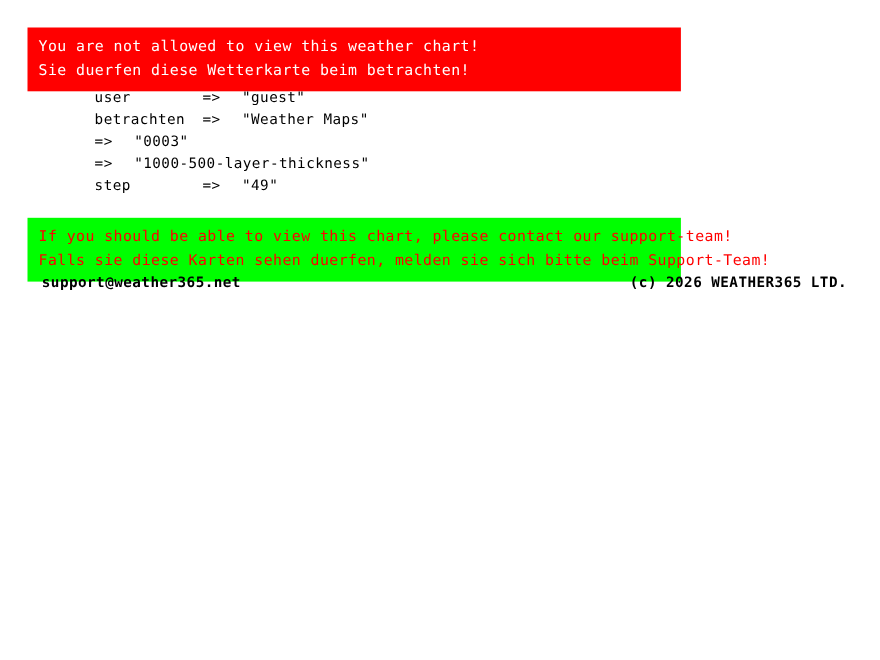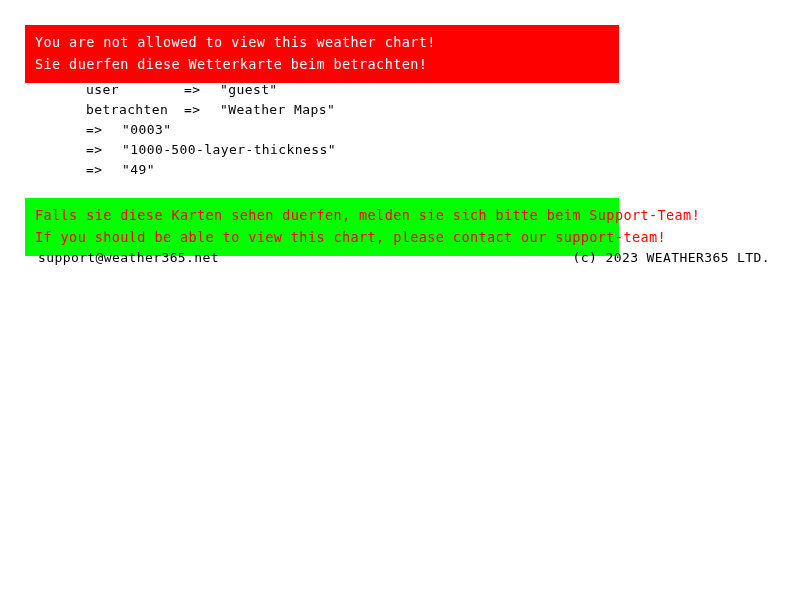--- a/index.html
+++ b/index.html
@@ -67,20 +67,21 @@
   }
   .footer {
     position: absolute;
     left: 38px;
     right: 30px;
     top: 250px;
     display: flex;
     justify-content: space-between;
     white-space: pre;
     letter-spacing: 0.4px;
+    font-weight: bold;
   }
 </style>
 </head>
 <body>
 
 <div class="banner banner-error">
   <div class="banner-line">You are not allowed to view this weather chart!</div>
   <div class="banner-line">Sie duerfen diese Wetterkarte beim betrachten!</div>
 </div>
 
@@ -97,26 +98,27 @@
   </div>
   <div class="detail-row">
     <span class="detail-arrow">=&gt;</span>
     <span class="detail-val">"0003"</span>
   </div>
   <div class="detail-row">
     <span class="detail-arrow">=&gt;</span>
     <span class="detail-val">"1000-500-layer-thickness"</span>
   </div>
   <div class="detail-row">
+    <span class="detail-key">step</span>
     <span class="detail-arrow">=&gt;</span>
     <span class="detail-val">"49"</span>
   </div>
 </div>
 
 <div class="banner banner-info">
+  <div class="banner-line">If you should be able to view this chart, please contact our support-team!</div>
   <div class="banner-line">Falls sie diese Karten sehen duerfen, melden sie sich bitte beim Support-Team!</div>
-  <div class="banner-line">If you should be able to view this chart, please contact our support-team!</div>
 </div>
 
 <div class="footer">
   <span>support@weather365.net</span>
-  <span>(c) 2023 WEATHER365 LTD.</span>
+  <span>(c) 2026 WEATHER365 LTD.</span>
 </div>
 
 </body></html>

